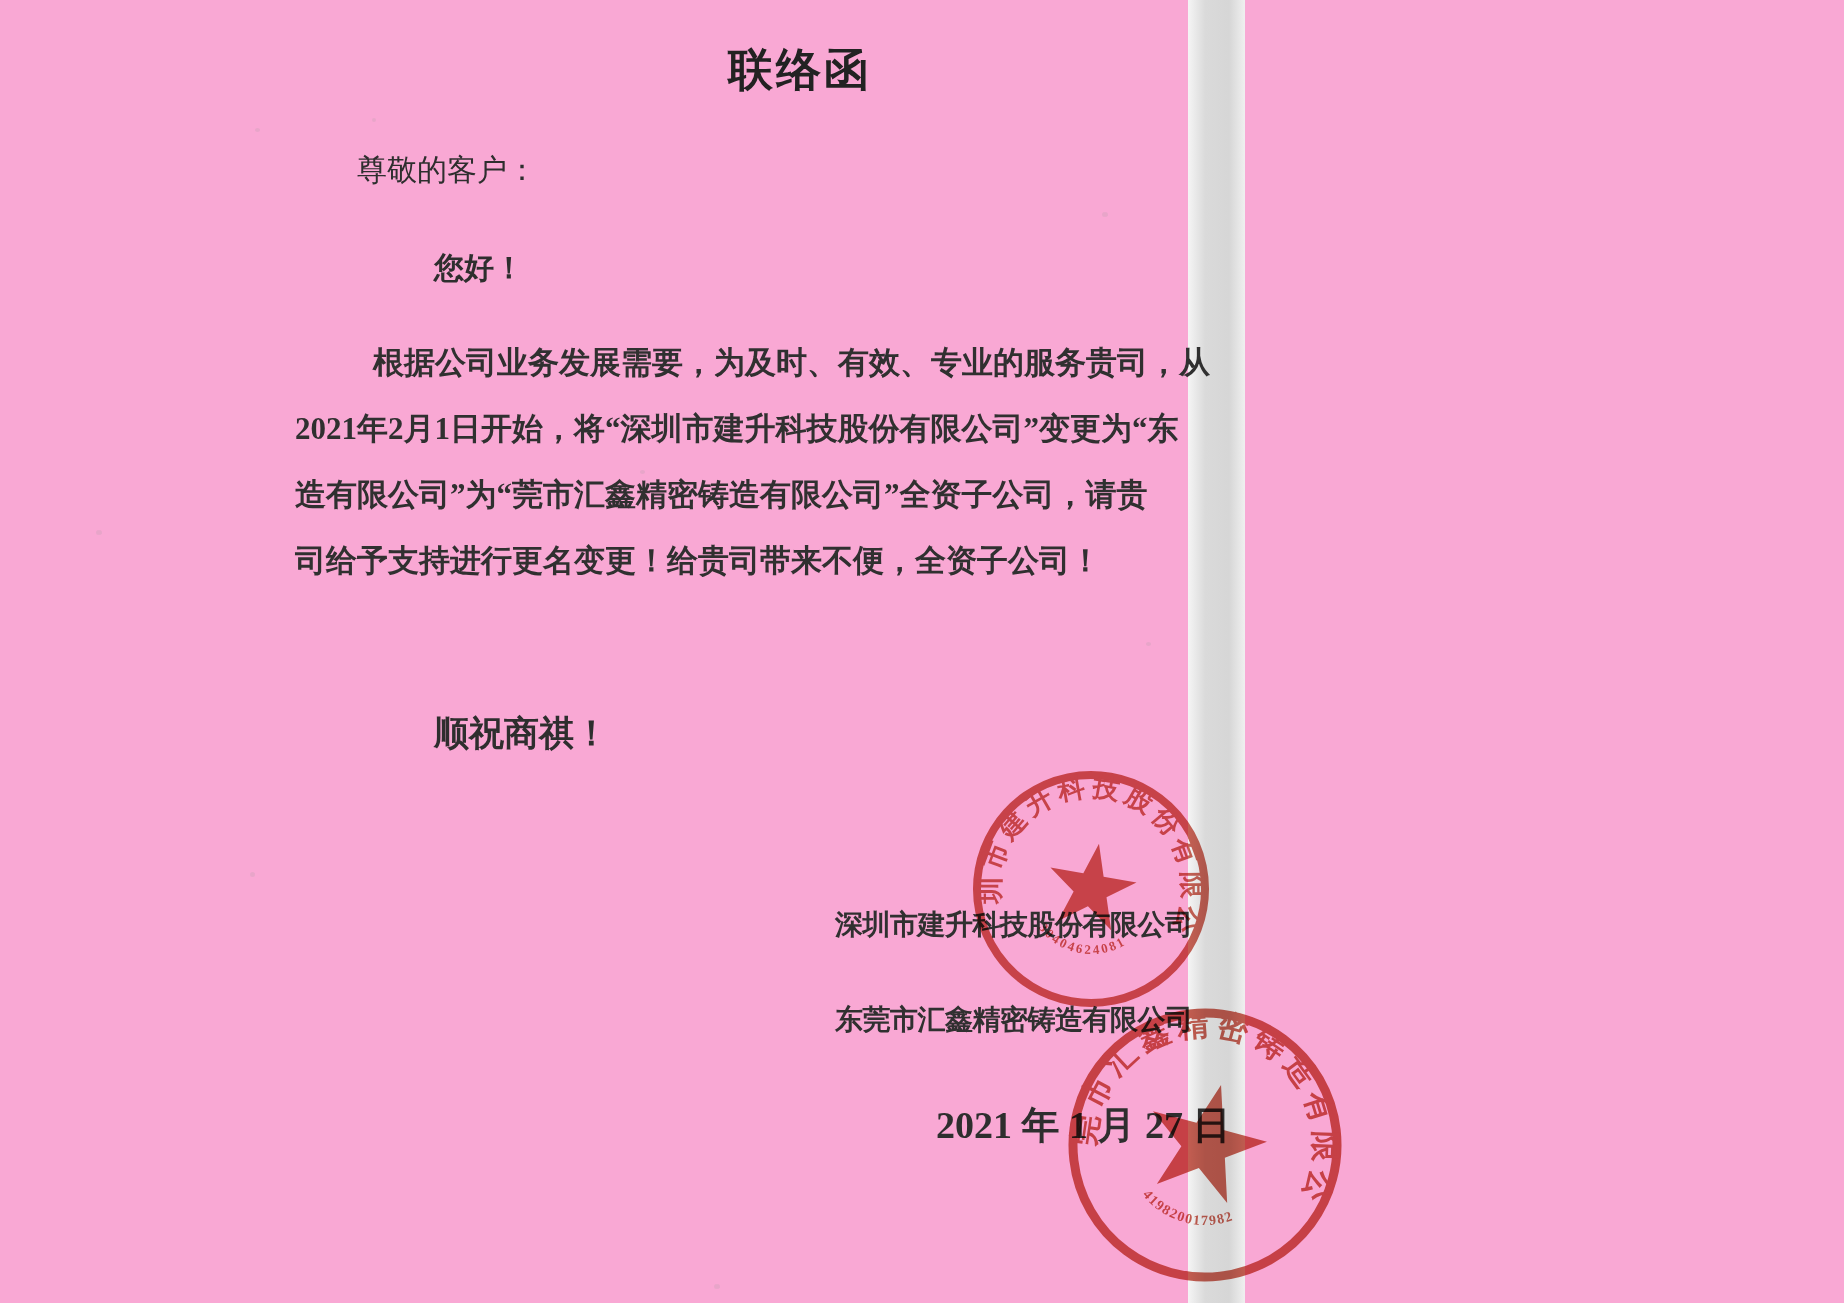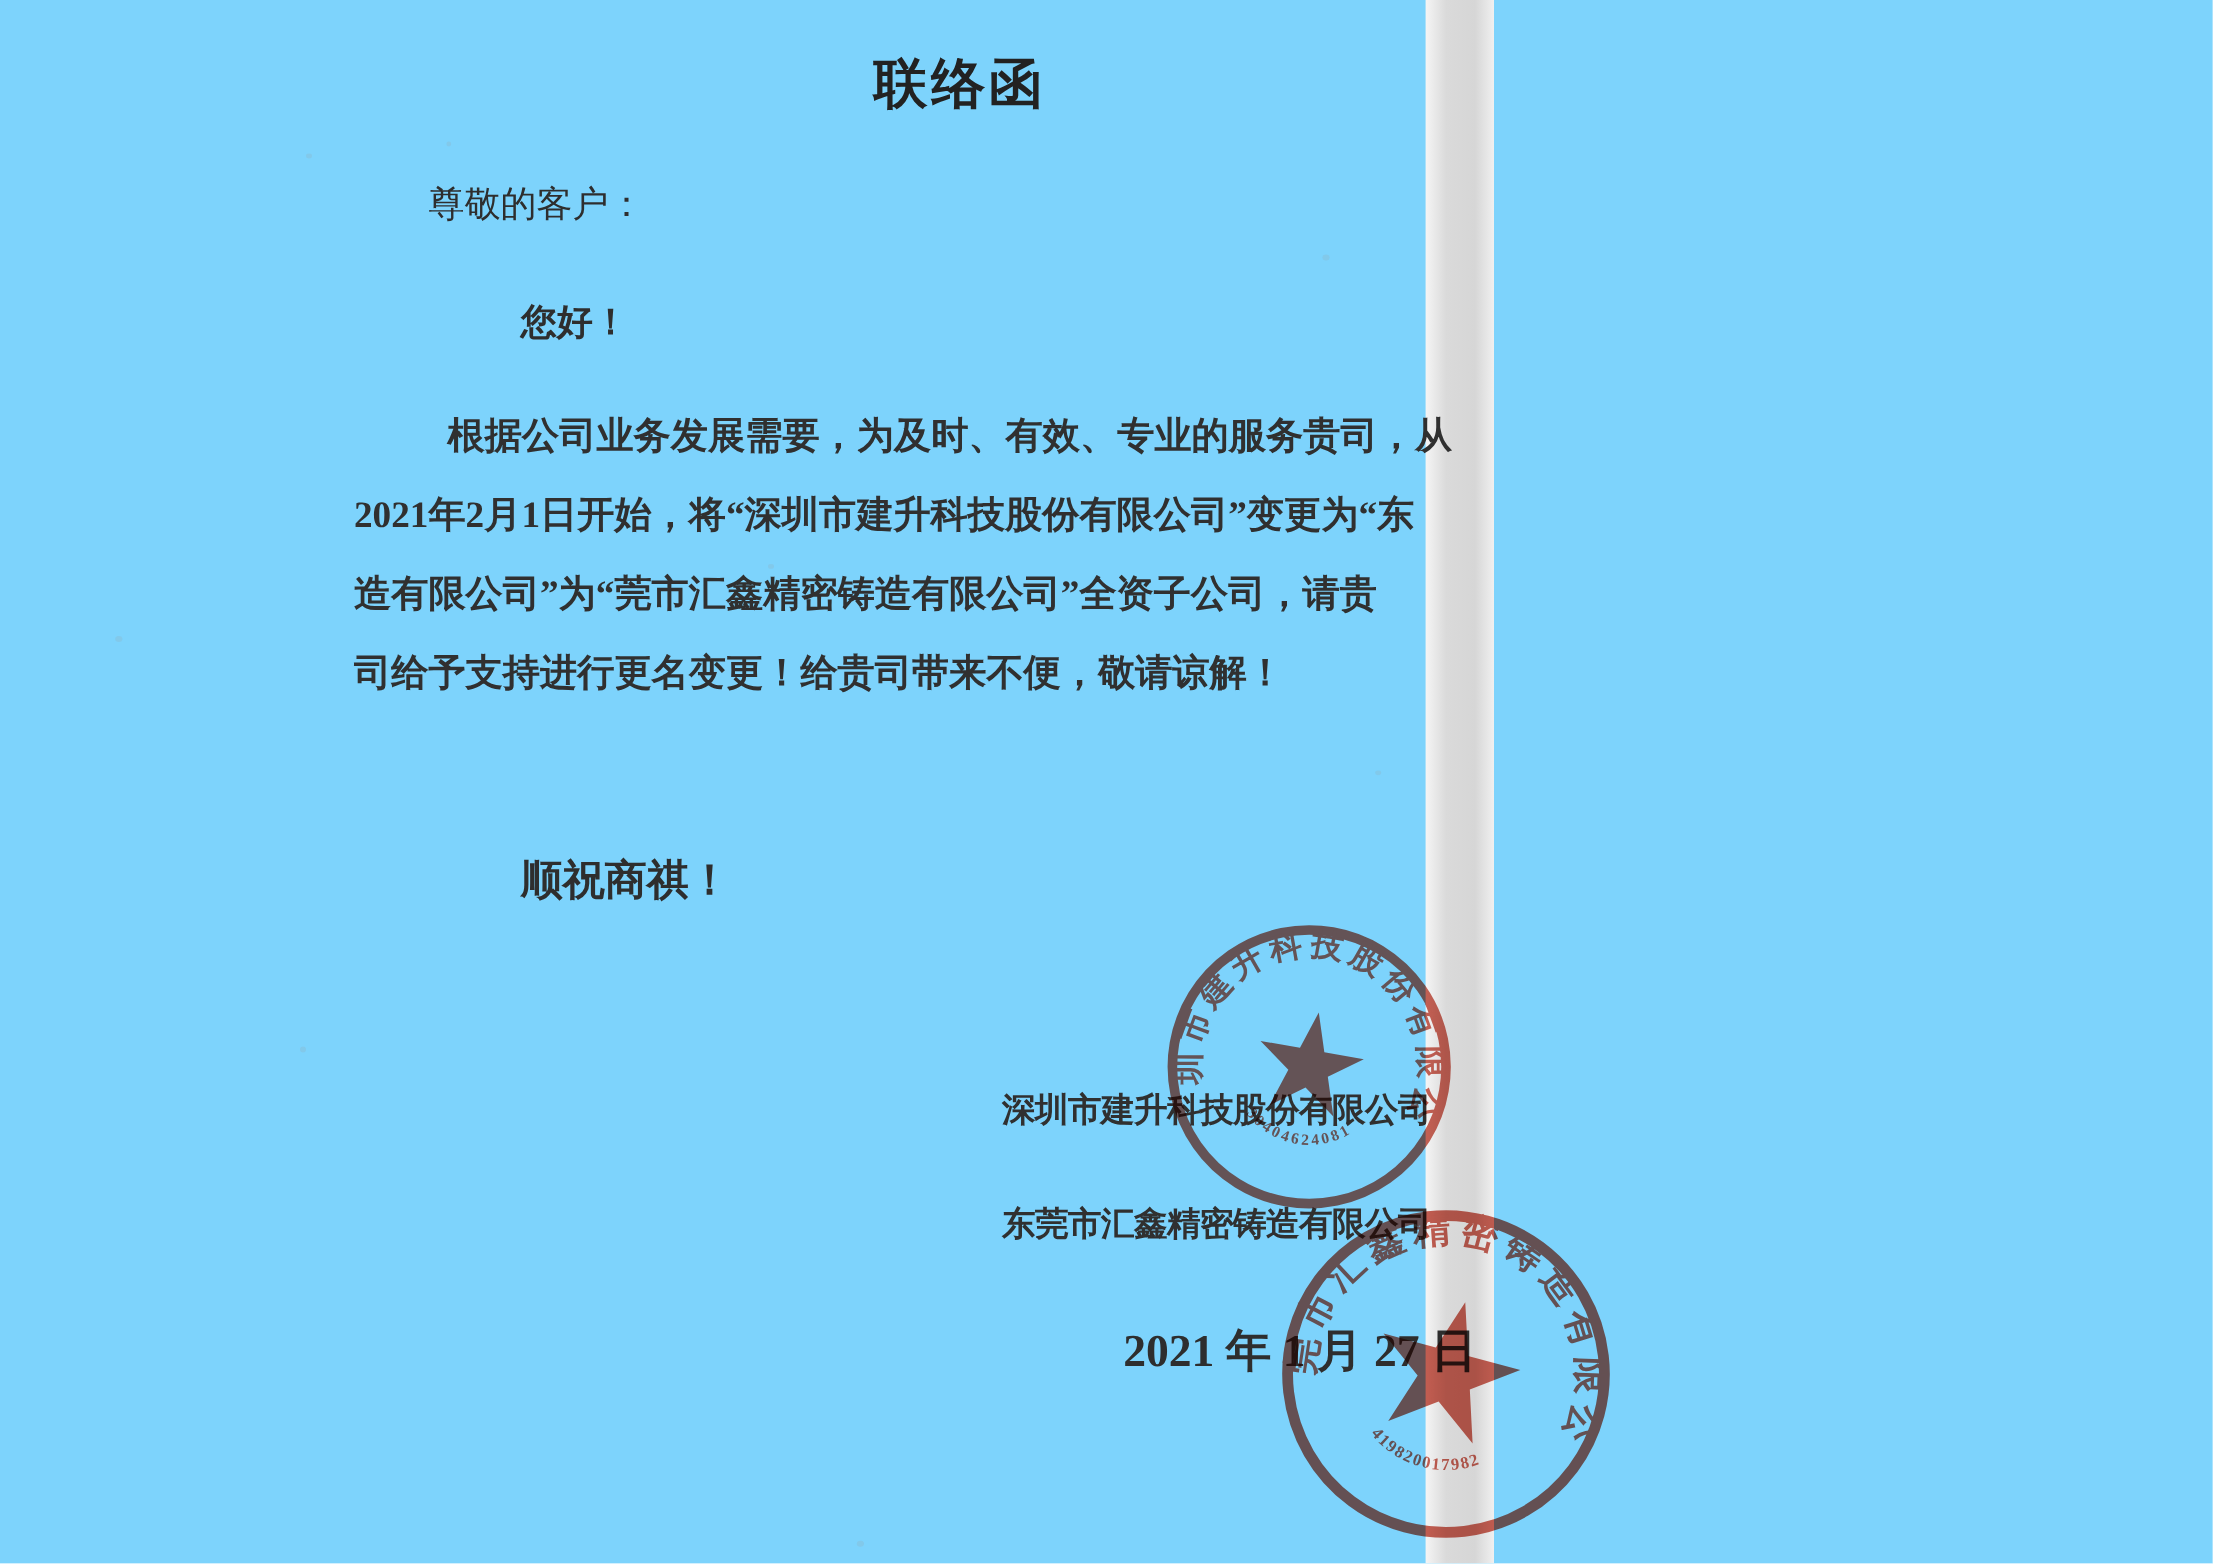--- a/index.html
+++ b/index.html
@@ -1,17 +1,17 @@
 <!DOCTYPE html>
 <html><head>
 <meta charset="utf-8">
 <style>
   html,body{margin:0;padding:0;background:#ffffff;}
   .page{
-    position:relative;width:1844px;height:1303px;background:#7dd3fc;overflow:hidden;
+    position:relative;width:1844px;height:1303px;background:#f9a8d4;overflow:hidden;
     font-family:"Liberation Serif","DejaVu Serif",serif;color:#2e2e2e;
   }
   .abs{position:absolute;white-space:nowrap;}
   .scan-edge{
     position:absolute;top:0;left:1188px;width:57px;height:1303px;
     background:linear-gradient(90deg,#f5f5f5 0%,#dadada 30%,#d6d6d6 72%,#f0f0f0 100%);
   }
   .doc-title{
     left:728px;top:40px;font-size:45px;font-weight:bold;letter-spacing:3px;color:#222;
   }
@@ -49,21 +49,21 @@
   <div class="abs doc-title">联络函</div>
 
   <div class="abs salutation">尊敬的客户：</div>
 
   <div class="abs greeting">您好！</div>
 
   <div class="abs body-text">
     <div class="line">根据公司业务发展需要，为及时、有效、专业的服务贵司，从</div>
     <div class="line">2021年2月1日开始，将“深圳市建升科技股份有限公司”变更为“东</div>
     <div class="line">造有限公司”为“莞市汇鑫精密铸造有限公司”全资子公司，请贵</div>
-    <div class="line">司给予支持进行更名变更！给贵司带来不便，敬请谅解！</div>
+    <div class="line">司给予支持进行更名变更！给贵司带来不便，全资子公司！</div>
   </div>
 
   <div class="abs closing">顺祝商祺！</div>
 
   <div class="abs sig sig1">深圳市建升科技股份有限公司</div>
 
   <div class="abs sig sig2">东莞市汇鑫精密铸造有限公司</div>
 
   <div class="abs date-line">2021 年 1 月 27 日</div>
 

